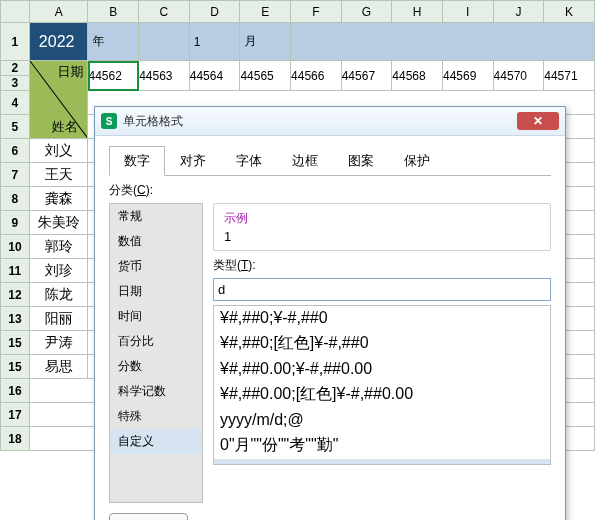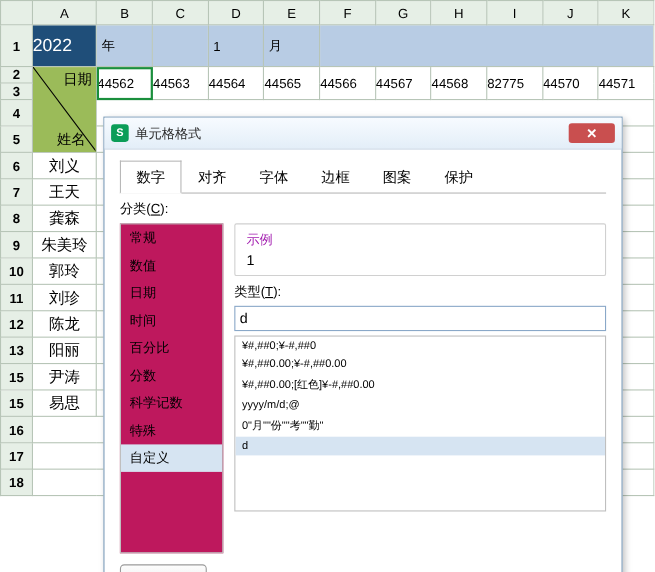--- a/index.html
+++ b/index.html
@@ -2,21 +2,21 @@
 <html><head>
 <meta charset="utf-8">
 <style>
   html,body{margin:0;padding:0;font-family:"Microsoft YaHei",Arial,sans-serif;font-size:12px;background:#fff;color:#000}
   .sheet{position:relative;width:595px;height:520px;overflow:hidden}
   .grid{border-collapse:collapse;table-layout:fixed}
   .grid th,.grid td{border:1px solid #b7c5b7;padding:0;box-sizing:border-box;overflow:hidden;white-space:nowrap}
   .colhdr{background:#e6efe6;text-align:center;height:22px;font-weight:normal}
   .rowhdr{background:#e6efe6;text-align:center;width:30px}
   .corner{background:#e6efe6;width:30px;height:22px}
-  .yearcell{background:#1f4e79;color:#fff;text-align:left;font-size:16px;height:38px;padding-right:4px!important}
+  .yearcell{background:#1f4e79;color:#fff;text-align:center;font-size:16px;height:38px;padding-right:4px!important}
   .bigcell{background:#9bbb59;color:#000;text-align:center;font-size:13px;position:relative}
   .diag{position:absolute;inset:0}
   .diag svg{width:100%;height:100%}
   .label-date{position:absolute;top:2px;right:4px;font-size:13px}
   .label-name{position:absolute;bottom:2px;left:22px;font-size:13px}
   .namecell{text-align:center;font-size:14px;height:24px}
   .emptycell{height:24px}
   .selA{outline:2px solid #1a8f3c;outline-offset:-2px}
 
   
@@ -25,30 +25,30 @@
   .dlg-ico{width:16px;height:16px;background:#0b9d58;border-radius:3px;display:flex;align-items:center;justify-content:center;color:#fff;font-size:10px;font-weight:bold;margin-right:6px}
   .dlg-title-text{flex:1;font-size:12px;color:#2b2b2b}
   .dlg-close{width:42px;height:18px;background:#c94f4f;border-radius:3px;display:flex;align-items:center;justify-content:center;color:#fff;font-weight:bold;cursor:pointer}
   .dlg-body{padding:10px 14px 0 14px}
   .tabs{display:flex;border-bottom:1px solid #b8b8b8;margin-bottom:6px}
   .tab{padding:5px 14px;font-size:13px;border:1px solid transparent;border-bottom:none;cursor:pointer;text-align:center}
   .tab.active{border-color:#b8b8b8;background:#fff;border-bottom:1px solid #fff;margin-bottom:-1px}
   .section-label{font-size:12px;margin:4px 0}
   .section-label u{text-decoration:underline}
   .twocol{display:flex;gap:10px}
-  .catlist{width:92px;border:1px solid #bfbfbf;background:#be185d;height:298px;overflow:hidden}
+  .catlist{width:92px;border:1px solid #bfbfbf;background:#e5e5e5;height:298px;overflow:hidden}
   .catlist div{padding:4px 8px;cursor:pointer;font-size:12px}
   .catlist div.sel{background:#d6e4f2}
   .rightpane{flex:1}
   .groupbox{border:1px solid #d0d0d0;border-radius:2px;padding:6px 10px;margin-bottom:6px;background:#fff}
   .groupbox .lbl{font-size:12px;color:#a21caf}
   .sample{font-size:13px;margin-top:2px}
   .typeinput{width:100%;box-sizing:border-box;border:1px solid #8aa8c8;padding:3px 4px;font-size:13px;font-family:inherit}
   .fmtlist{border:1px solid #bfbfbf;height:158px;overflow-y:scroll;margin-top:4px;background:#fff}
-  .fmtlist div{padding:3px 6px;font-size:10px;cursor:pointer}
+  .fmtlist div{padding:3px 6px;font-size:16px;cursor:pointer}
   .fmtlist div.sel{background:#d6e4f2}
   .delbtn{margin-top:10px;padding:4px 18px;border:1px solid #9a9a9a;border-radius:4px;background:linear-gradient(#fdfdfd,#e6e6e6);cursor:pointer;font-size:12px}
   ::-webkit-scrollbar{width:16px;background:#f0f0f0}
   ::-webkit-scrollbar-thumb{background:#c8c8c8;border:1px solid #a8a8a8}
 </style>
 </head>
 <body>
 
 <div class="sheet">
   <table class="grid">
@@ -101,21 +101,21 @@
         <span class="label-date">日期</span>
         <span class="label-name">姓名</span>
       </td>
       <td class="datehdr selA" rowspan="2">44562</td>
       <td class="datehdr" rowspan="2">44563</td>
       <td class="datehdr" rowspan="2">44564</td>
       <td class="datehdr" rowspan="2">44565</td>
       <td class="datehdr" rowspan="2">44566</td>
       <td class="datehdr" rowspan="2">44567</td>
       <td class="datehdr" rowspan="2">44568</td>
-      <td class="datehdr" rowspan="2">82775</td>
+      <td class="datehdr" rowspan="2">44569</td>
       <td class="datehdr" rowspan="2">44570</td>
       <td class="datehdr" rowspan="2">44571</td>
     </tr>
     <tr>
           <th class="rowhdr">3</th>
         </tr>
     <tr>
           <th class="rowhdr">4</th>
           <td colspan="10" class="emptycell"></td>
         </tr>
@@ -209,39 +209,41 @@
           <div class="tab">图案</div>
           <div class="tab">保护</div>
         </div>
       <div class="section-label">
         <span>分类(</span><u>C</u><span>):</span>
       </div>
       <div class="twocol">
         <div class="catlist" id="catlist">
             <div>常规</div>
             <div>数值</div>
+            <div>货币</div>
             <div>日期</div>
             <div>时间</div>
             <div>百分比</div>
             <div>分数</div>
             <div>科学记数</div>
             <div>特殊</div>
             <div class="sel">自定义</div>
           </div>
         <div class="rightpane">
           <div class="groupbox">
             <div class="lbl">示例</div>
             <div class="sample">1</div>
           </div>
           <div class="section-label">
             <span>类型(</span><u>T</u><span>):</span>
           </div>
           <input class="typeinput" value="d" style="">
           <div class="fmtlist" id="fmtlist">
               <div>¥#,##0;¥-#,##0</div>
+              <div>¥#,##0;[红色]¥-#,##0</div>
               <div>¥#,##0.00;¥-#,##0.00</div>
               <div>¥#,##0.00;[红色]¥-#,##0.00</div>
               <div>yyyy/m/d;@</div>
               <div>0"月""份""考""勤"</div>
               <div class="sel">d</div>
             </div>
         </div>
       </div>
       <button class="delbtn">
         <span>删除(</span><u>D</u><span>)</span>

